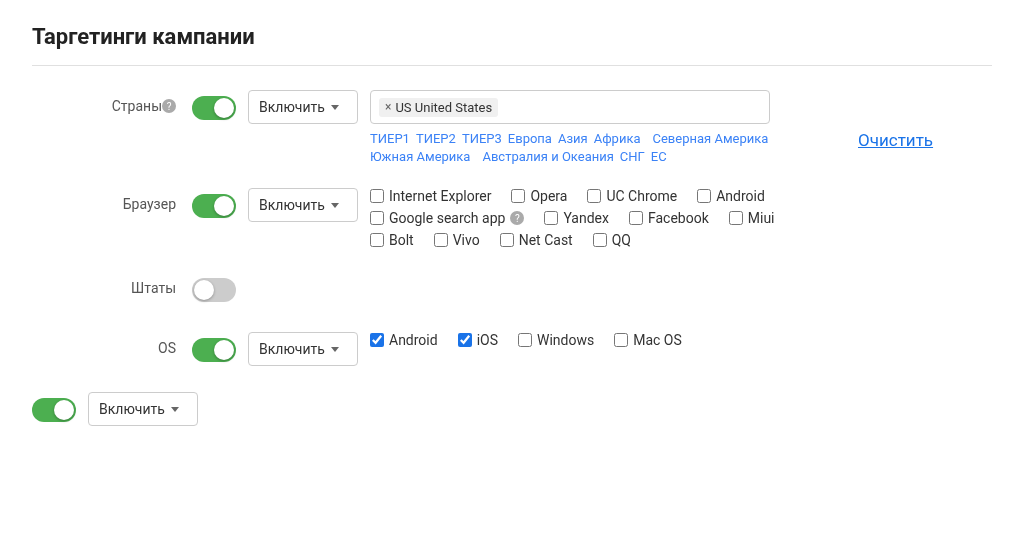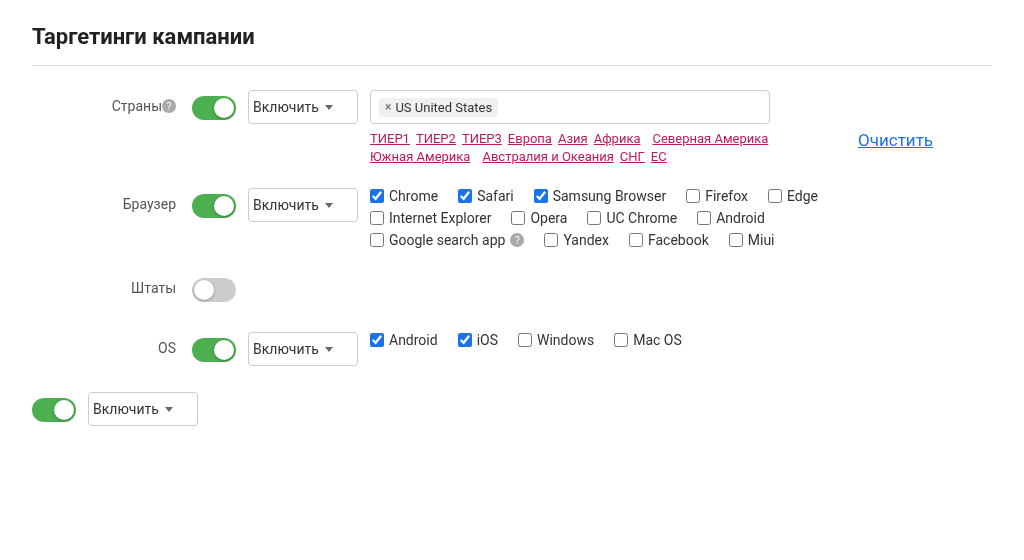--- a/index.html
+++ b/index.html
@@ -84,21 +84,21 @@
       transition: left 0.2s;
       box-shadow: 0 1px 3px rgba(0,0,0,0.3);
     }
     .toggle.on::after { left: 22px; }
     .toggle.off::after { left: 2px; }
     .dropdown {
       display: flex;
       align-items: center;
       border: 1px solid #ccc;
       border-radius: 4px;
-      padding: 5px 4px;
+      padding: 5px 10px;
       cursor: pointer;
       background: #fff;
       margin-right: 12px;
       min-width: 110px;
       gap: 6px;
       height: 34px;
       white-space: nowrap;
     }
     .dropdown-arrow {
       border-left: 4px solid transparent;
@@ -132,22 +132,21 @@
       gap: 4px;
       font-size: 13px;
     }
     .tag-close {
       color: #666;
       cursor: pointer;
       font-size: 12px;
       line-height: 1;
     }
     .region-link {
-      color: #be185d;
-      text-decoration: underline;
+      color: #3b82f6;
       cursor: pointer;
       font-size: 13px;
     }
     .checkboxes-area {
       display: flex;
       flex-direction: column;
       gap: 6px;
     }
     .checkbox-row {
       display: flex;
@@ -248,42 +247,20 @@
     <div class="toggle-wrap">
       <div class="toggle on"></div>
     </div>
     <div class="dropdown">
       <span>Включить</span>
       <div class="dropdown-arrow"></div>
     </div>
     <div class="content-area checkboxes-area">
       <div class="checkbox-row">
         <label class="checkbox-item">
-          <input type="checkbox" checked="" style="">
-          <span class="checkbox-label">Chrome</span>
-        </label>
-        <label class="checkbox-item">
-          <input type="checkbox" checked="" style="">
-          <span class="checkbox-label">Safari</span>
-        </label>
-        <label class="checkbox-item">
-          <input type="checkbox" checked="" style="">
-          <span class="checkbox-label">Samsung Browser</span>
-        </label>
-        <label class="checkbox-item">
-          <input type="checkbox" style="">
-          <span class="checkbox-label">Firefox</span>
-        </label>
-        <label class="checkbox-item">
-          <input type="checkbox" style="">
-          <span class="checkbox-label">Edge</span>
-        </label>
-      </div>
-      <div class="checkbox-row">
-        <label class="checkbox-item">
           <input type="checkbox" style="">
           <span class="checkbox-label">Internet Explorer</span>
         </label>
         <label class="checkbox-item">
           <input type="checkbox" style="">
           <span class="checkbox-label">Opera</span>
         </label>
         <label class="checkbox-item">
           <input type="checkbox" style="">
           <span class="checkbox-label">UC Chrome</span>
@@ -303,20 +280,38 @@
           <input type="checkbox" style="">
           <span class="checkbox-label">Yandex</span>
         </label>
         <label class="checkbox-item">
           <input type="checkbox" style="">
           <span class="checkbox-label">Facebook</span>
         </label>
         <label class="checkbox-item">
           <input type="checkbox" style="">
           <span class="checkbox-label">Miui</span>
+        </label>
+      </div>
+      <div class="checkbox-row">
+        <label class="checkbox-item">
+          <input type="checkbox" style="">
+          <span class="checkbox-label">Bolt</span>
+        </label>
+        <label class="checkbox-item">
+          <input type="checkbox" style="">
+          <span class="checkbox-label">Vivo</span>
+        </label>
+        <label class="checkbox-item">
+          <input type="checkbox" style="">
+          <span class="checkbox-label">Net Cast</span>
+        </label>
+        <label class="checkbox-item">
+          <input type="checkbox" style="">
+          <span class="checkbox-label">QQ</span>
         </label>
       </div>
     </div>
   </div>
 
   <div class="row">
     <div class="row-label">
       <span>Штаты</span>
     </div>
     <div class="toggle-wrap">

